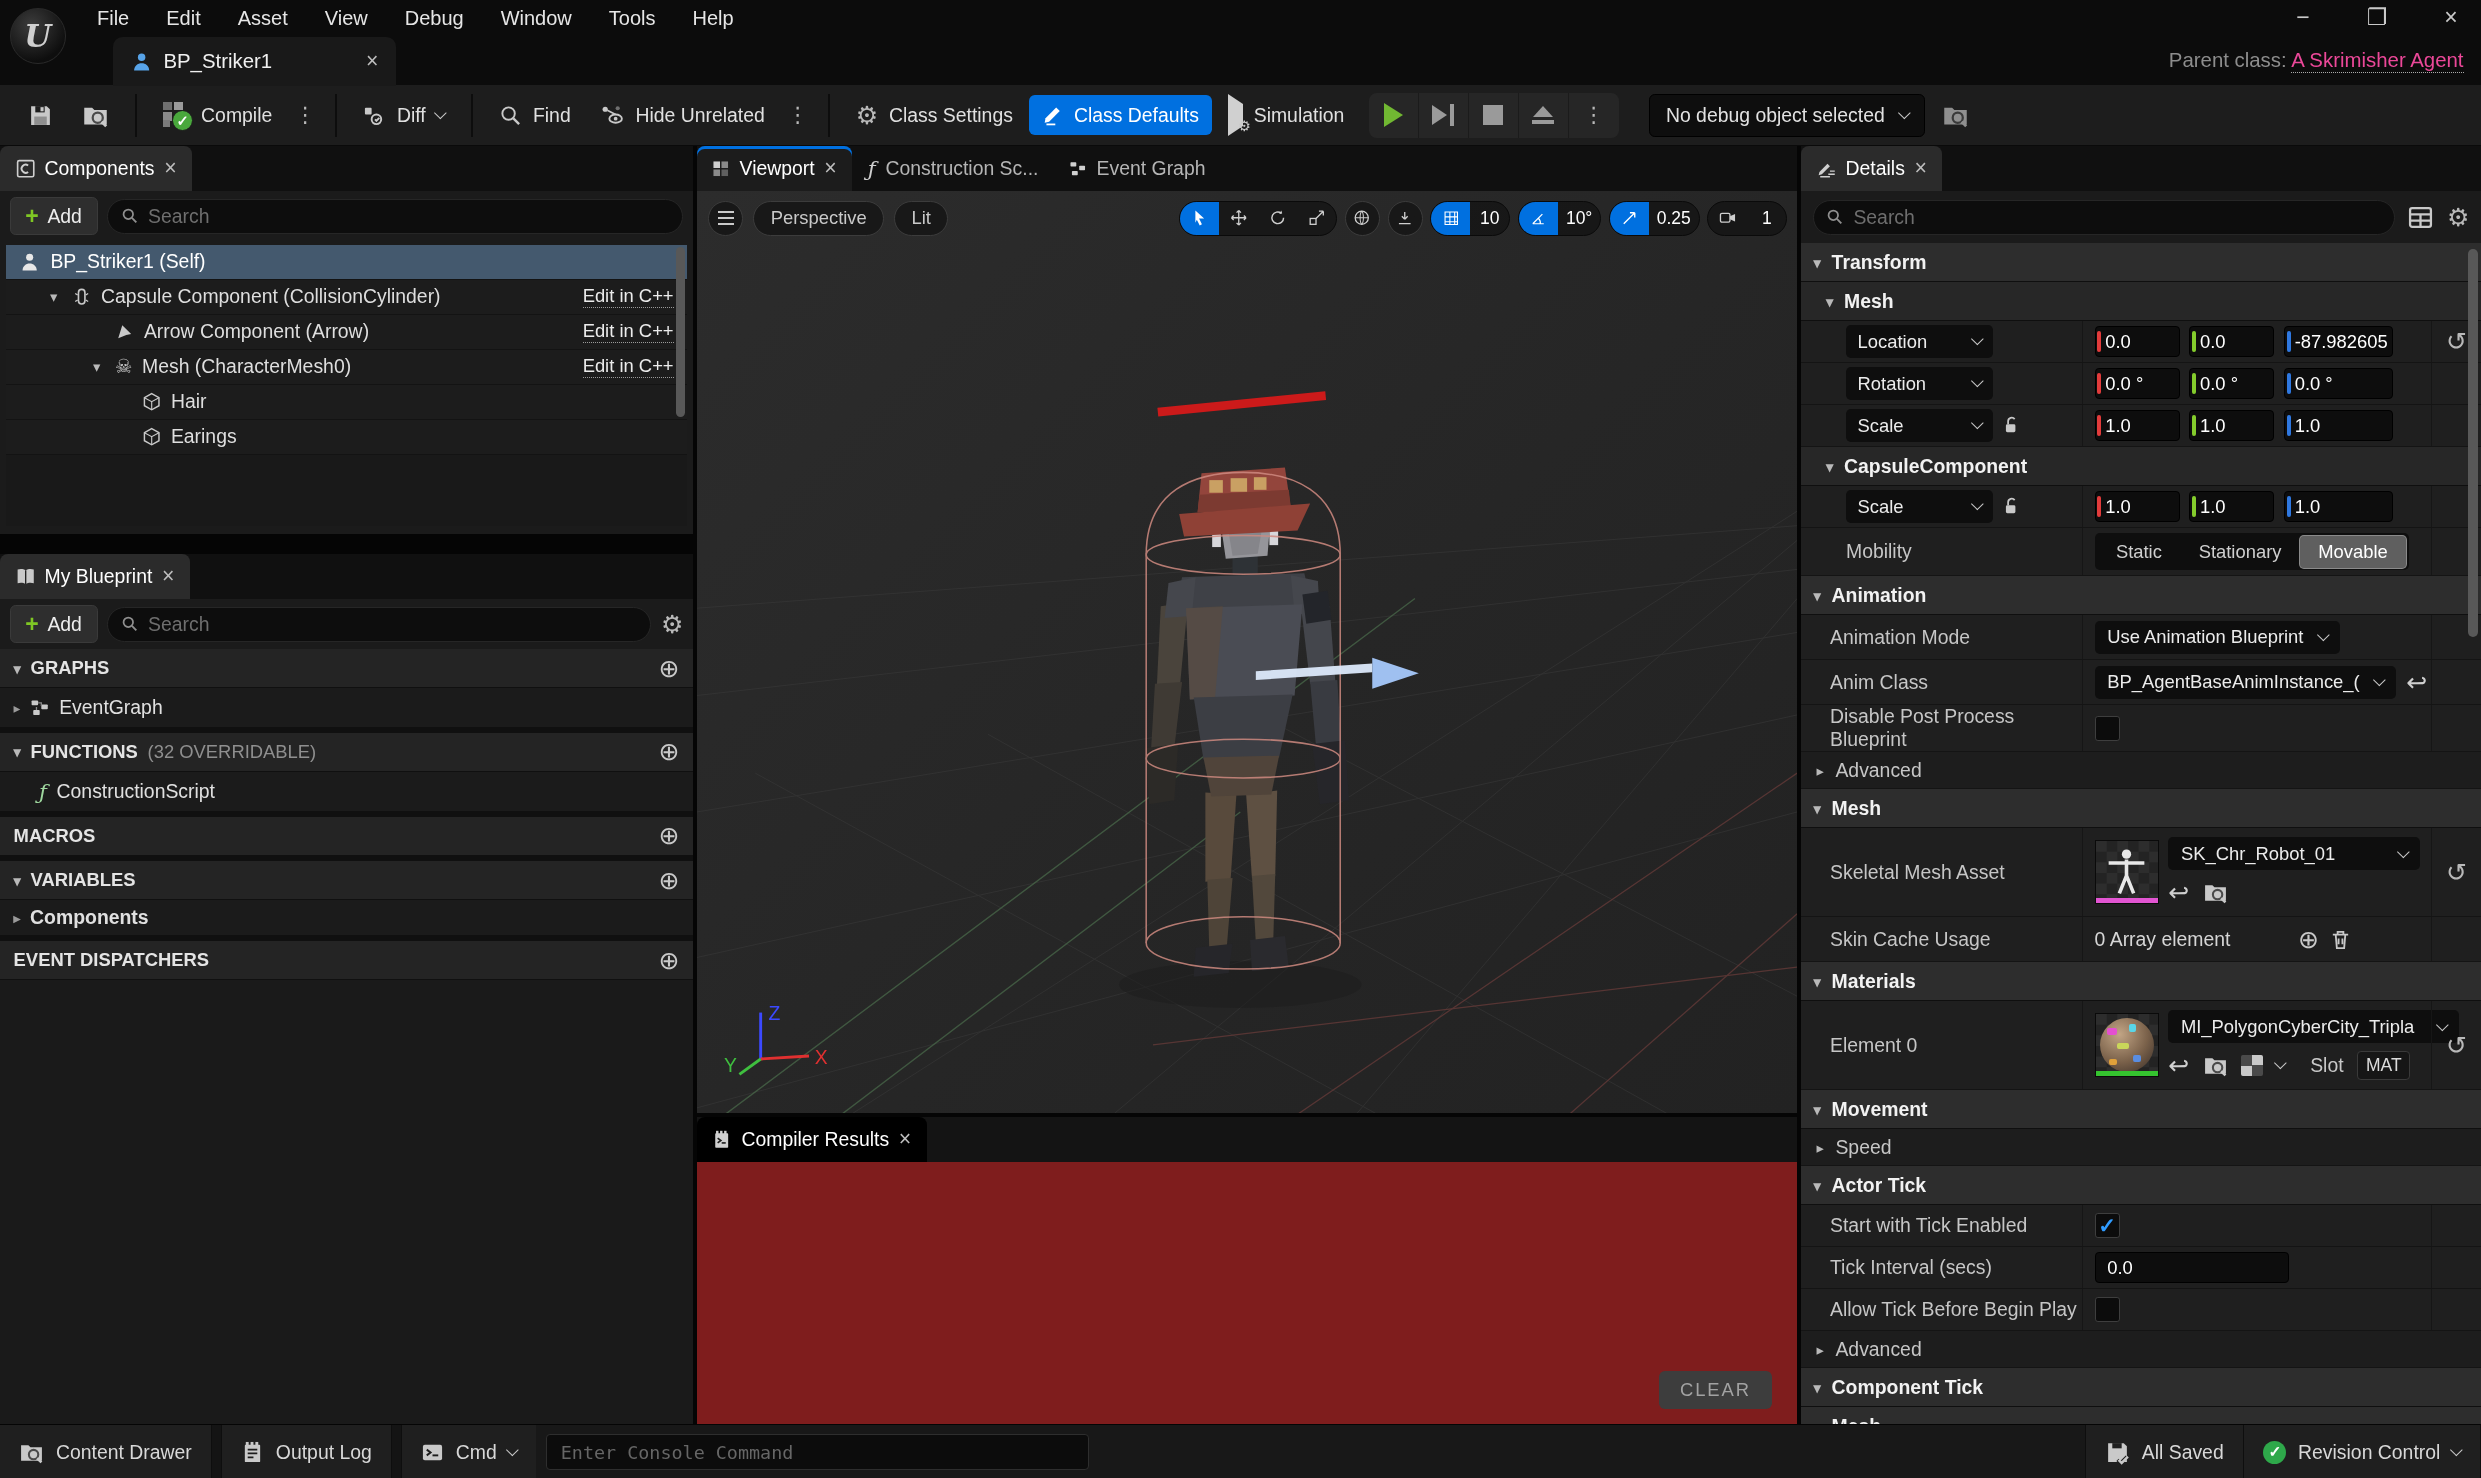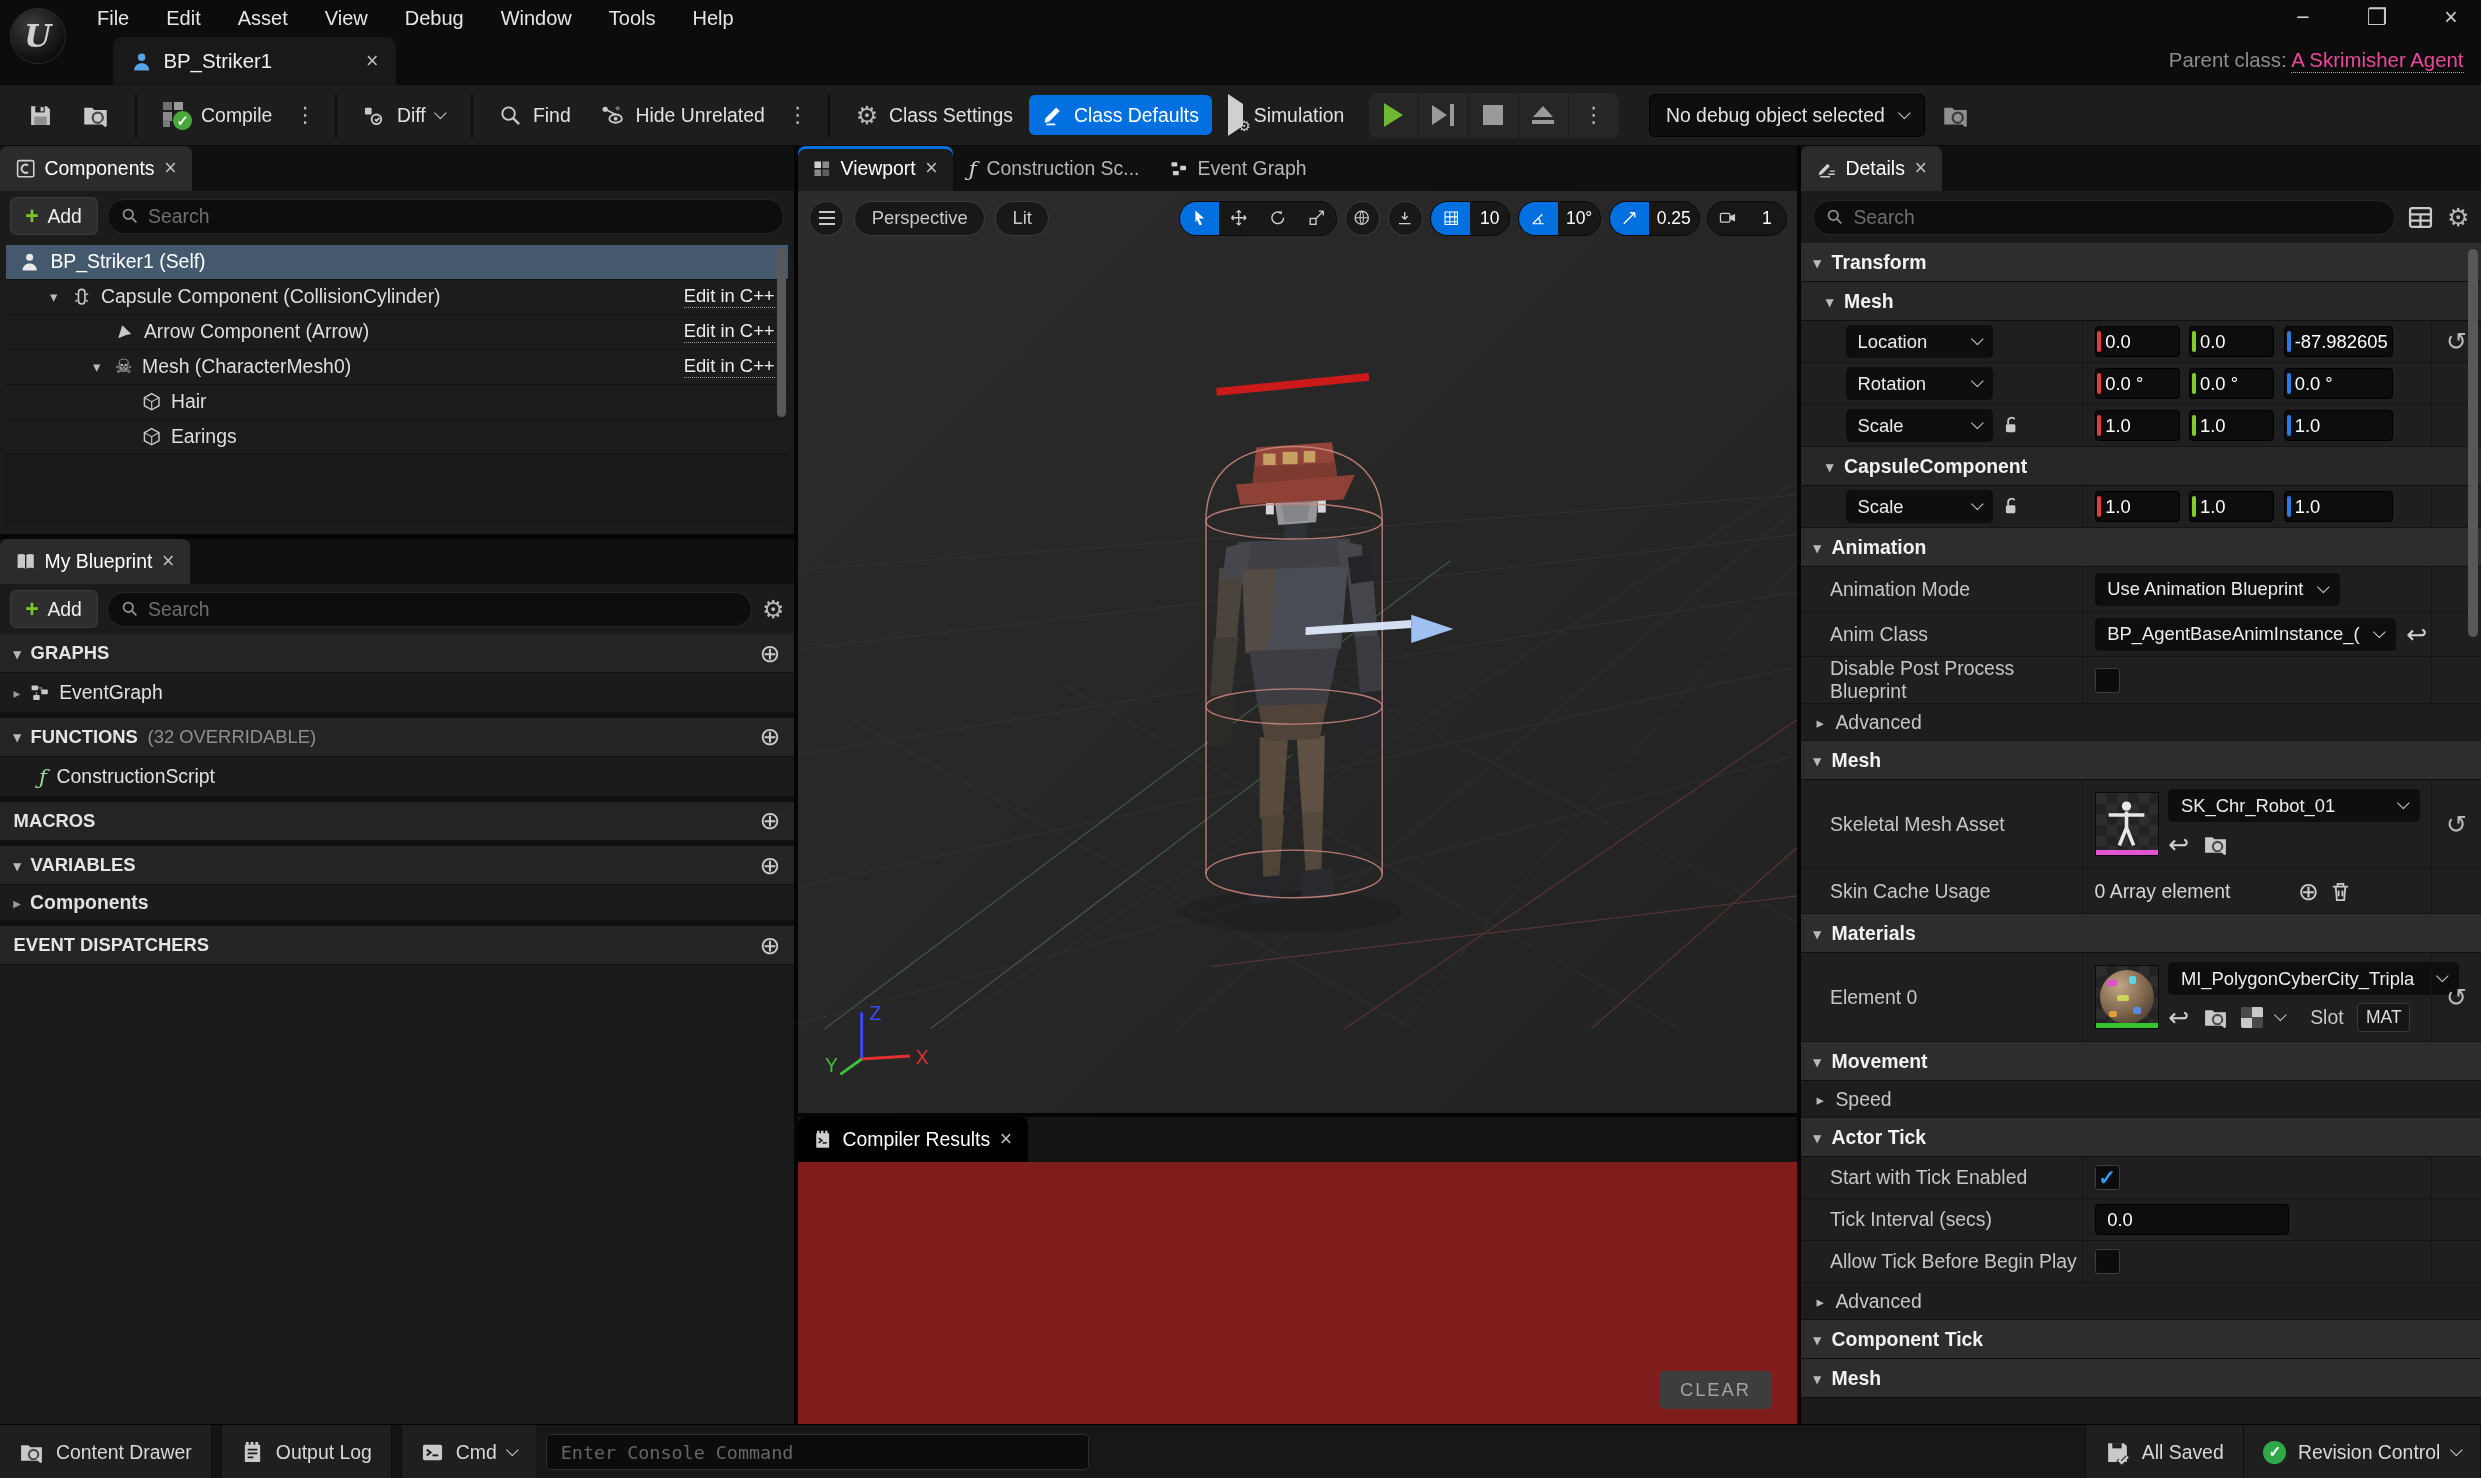--- a/index.html
+++ b/index.html
@@ -36,21 +36,21 @@
 .tri-gray { width:0; height:0; border-left:15.5px solid #9a9a9a; border-top:10.7px solid transparent; border-bottom:10.7px solid transparent; }
 .bar-gray { width:4.9px; height:21.3px; background:#9a9a9a; margin-left:2.9px; }
 .stop-sq { width:19.4px; height:19.4px; background:#9a9a9a; }
 .eject { display:flex; flex-direction:column; align-items:center; gap:2.9px; }
 .eject .t { width:0;height:0;border-bottom:11.6px solid #9a9a9a;border-left:10.7px solid transparent;border-right:10.7px solid transparent; }
 .eject .b { width:21.3px; height:4.9px; background:#9a9a9a; }
 .debug-select { margin-left:27px; background:#0e0e0e; border:1px solid #000; border-radius:5.8px; height:43px; display:flex; align-items:center; gap:15.5px; padding:0 15.5px; color:#e2e2e2; font-size:19.4px; }
 
 
 .workspace { position:absolute; top:146px; left:0; right:0; bottom:55px; display:flex; gap:3.9px; background:#050505; }
-.left-col { width:794px; display:flex; flex-direction:column; gap:5px; }
+.left-col { width:693px; display:flex; flex-direction:column; gap:20px; }
 .center-col { flex:1; display:flex; flex-direction:column; gap:3.9px; min-width:0; }
 .right-col { width:680px; }
 .panel { background:#1b1b1b; display:flex; flex-direction:column; overflow:hidden; }
 .tabstrip { height:45px; background:#101010; display:flex; align-items:stretch; flex:none; }
 .tab { display:flex; align-items:center; gap:9.7px; padding:0 15.5px; font-size:19.4px; color:#b5b5b5; }
 .tab.active { background:#2b2b2b; color:#fff; border-radius:7.8px 7.8px 0 0; }
 .tab.active.vp { background:#1c1c1c; box-shadow:inset 0 2.9px 0 #0070e0; }
 .tab .ticon { color:#cfcfcf; }
 .panel-toolbar { height:50px; display:flex; align-items:center; gap:9.7px; padding:0 9.7px; flex:none; }
 .add-btn { display:flex; align-items:center; gap:8.7px; background:#2e2e2e; border:1px solid #3a3a3a; border-radius:5.8px; padding:6.8px 14.6px; color:#ededed; font-size:19.4px; }
@@ -787,20 +787,33 @@
             </div>
           <div class="vfield ax-y">
               <span>1.0</span>
             </div>
           <div class="vfield ax-z wide">
               <span>1.0</span>
             </div>
         </div>
         <div class="dreset"></div>
       </div>
+      <div class="drow">
+        <div class="dlabel" style="padding-left:45px">
+            <span>Mobility</span>
+          </div>
+        <div class="dval">
+          <div class="mob">
+            <span class="opt">Static</span>
+            <span class="opt">Stationary</span>
+            <span class="opt sel">Movable</span>
+          </div>
+        </div>
+        <div class="dreset"></div>
+      </div>
 
       <div class="dhead">
           <span class="tri">▾</span>
           <span>Animation</span>
         </div>
       <div class="drow" style="min-height:45px">
         <div class="dlabel">
             <span>Animation Mode</span>
           </div>
         <div class="dval">

